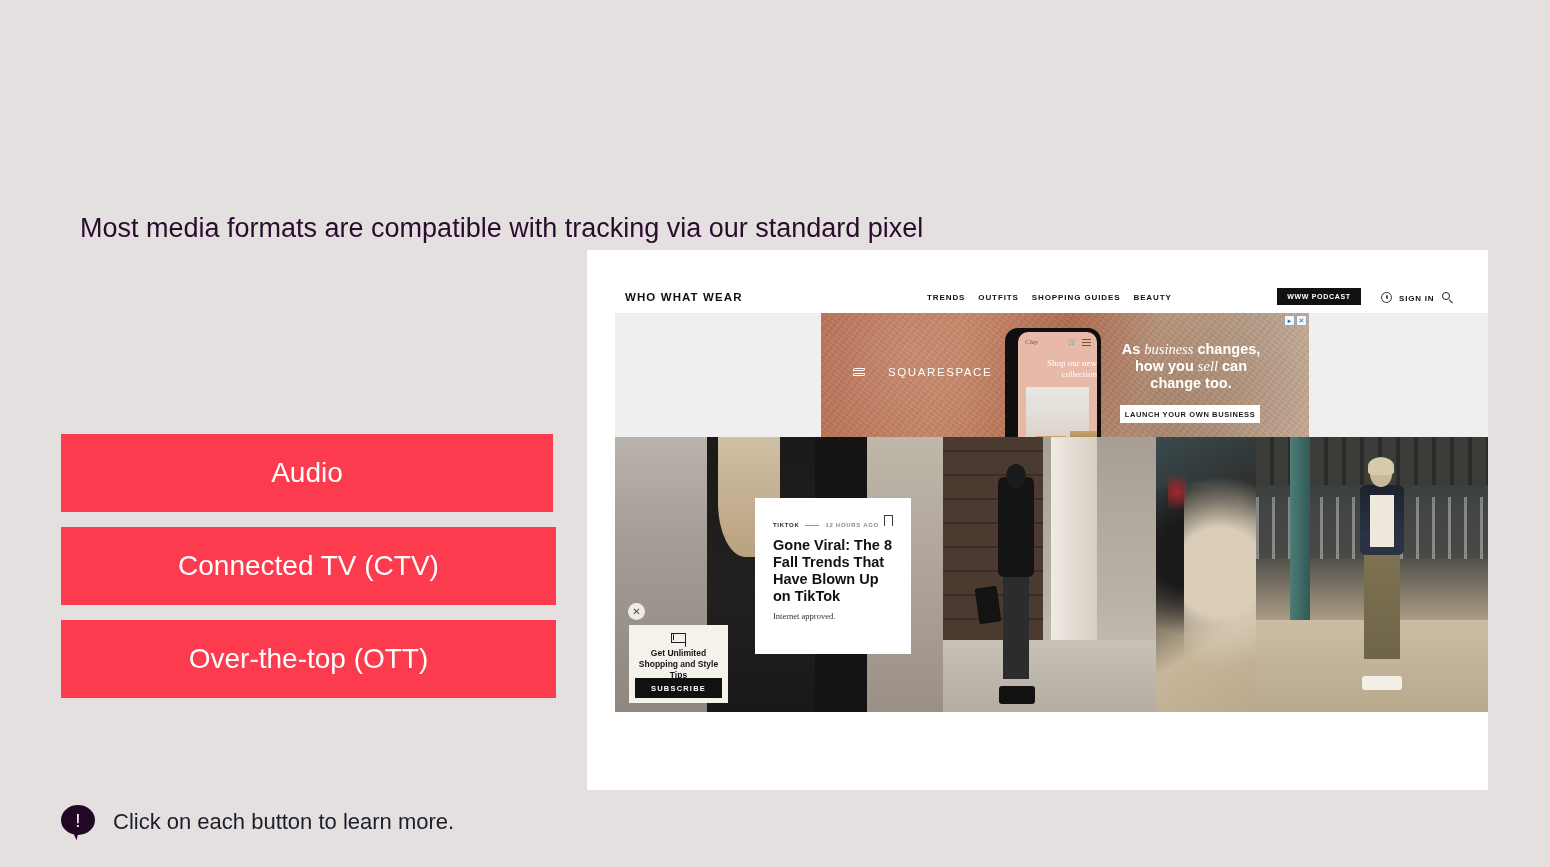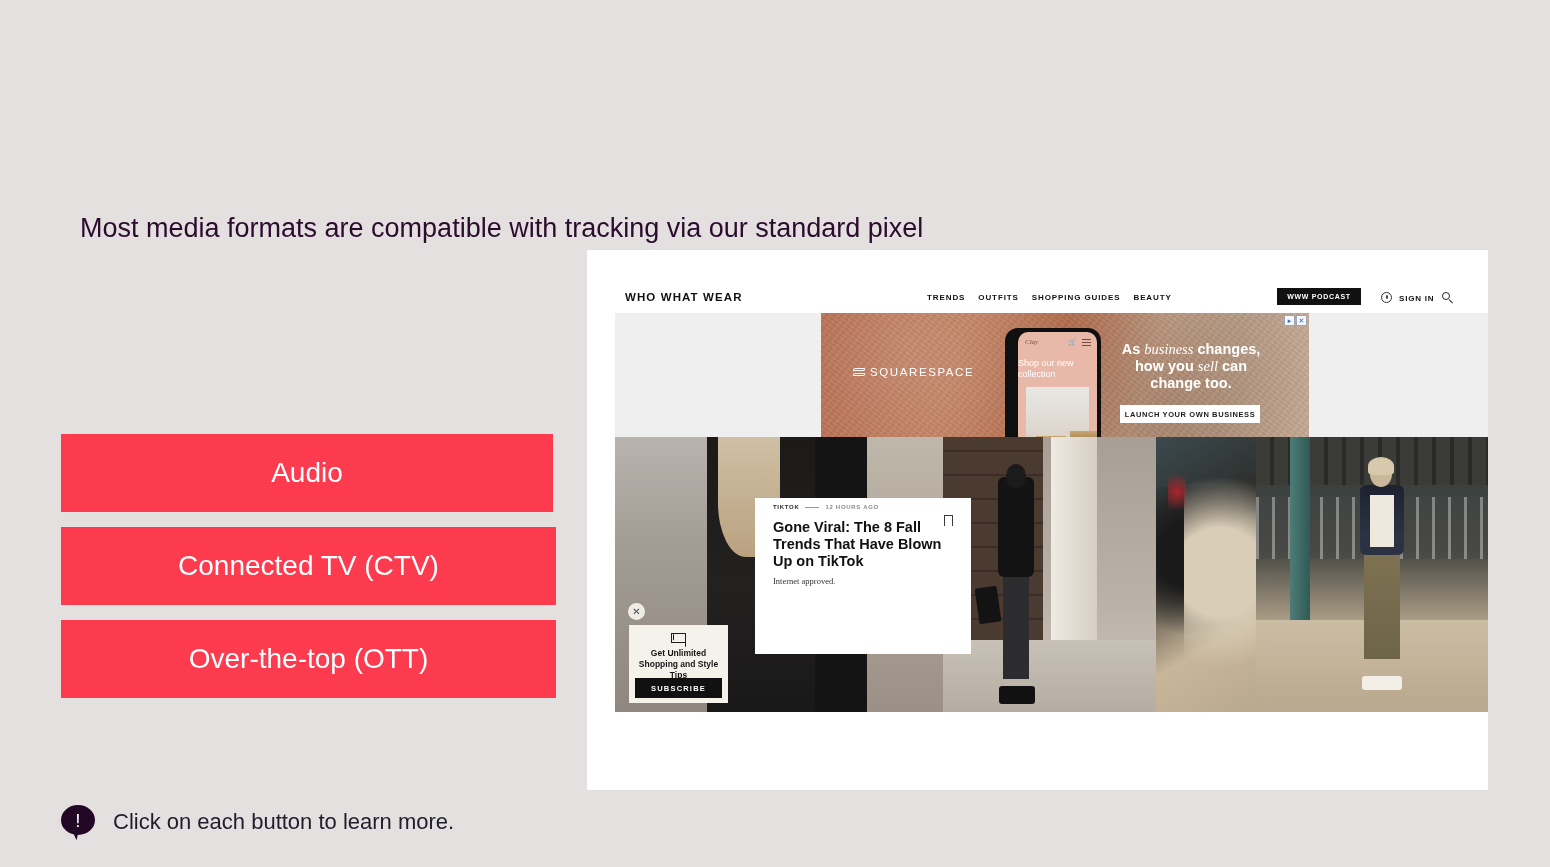--- a/index.html
+++ b/index.html
@@ -164,21 +164,21 @@
     display: flex; gap: 1px;
   }
   #adchoices .box {
     width: 9px; height: 9px; background: #f6f7f8;
     border: 0.5px solid #9aa6b5;
     display: flex; align-items: center; justify-content: center;
     font-size: 7px; color: #1b6fd4; line-height: 1;
   }
   #sqsp-logo-row {
     position: absolute; left: 31px; top: 52px;
-    display: flex; align-items: center; gap: 4px;
+    display: flex; align-items: center; gap: 22px;
   }
   #sqsp-mark {
     width: 14px; height: 14px; position: relative;
   }
   #sqsp-mark::before, #sqsp-mark::after {
     content: ""; position: absolute; left: 1px; top: 3px;
     width: 12px; height: 3.2px; border-radius: 2px;
     border: 1.3px solid rgba(255,255,255,.95); box-sizing: border-box;
     transform: skewX(-22deg);
   }
@@ -208,22 +208,22 @@
     font-size: 7px; color: #7b4c3d;
   }
   #ad-phone .burger {
     position: absolute; right: 6px; top: 7px; width: 9px;
   }
   #ad-phone .burger i {
     display: block; height: 1px; background: #7b4c3d; margin-bottom: 2px;
   }
   #ad-phone .ph-head {
     position: absolute; left: 0; right: 0; top: 26px;
-    text-align: left; color: #fff;
-    font-family: Liberation Sans, sans-serif;
+    text-align: right; color: #fff;
+    font-family: Liberation Serif, serif;
     font-size: 9px; line-height: 11px;
   }
   #ad-phone .ph-img {
     position: absolute; left: 8px; right: 8px; top: 55px; bottom: 0;
     background: linear-gradient(180deg,#e9e7e4 0%, #ddd7cf 60%, #cfc6bb 100%);
   }
   #ad-phone .bowl {
     position: absolute; border-radius: 0 0 50% 50%;
     background: linear-gradient(180deg,#c9a46f,#8d6a3f);
   }
@@ -377,23 +377,23 @@
     background: linear-gradient(180deg,#7e7252,#6e6448);
   }
   #photo-3 .fig-shoes {
     position: absolute; left: 106px; bottom: 22px; width: 40px; height: 14px;
     background: #f3efe6; border-radius: 3px;
   }
 
   
   #article-card {
     position: absolute; left: 168px; top: 248px;
-    width: 216px; height: 156px;
+    width: 156px; height: 156px;
     background: #fff;
-    padding: 6px 18px 0 18px;
+    padding: 24px 18px 0 18px;
     box-sizing: border-box;
     cursor: pointer;
   }
   #article-meta {
     display: flex; align-items: center; gap: 6px;
     font-size: 6px; font-weight: 700; letter-spacing: 0.7px; color: #2a2a2a;
   }
   #article-meta .dash {
     width: 14px; height: 1px; background: #999; display: inline-block;
   }

